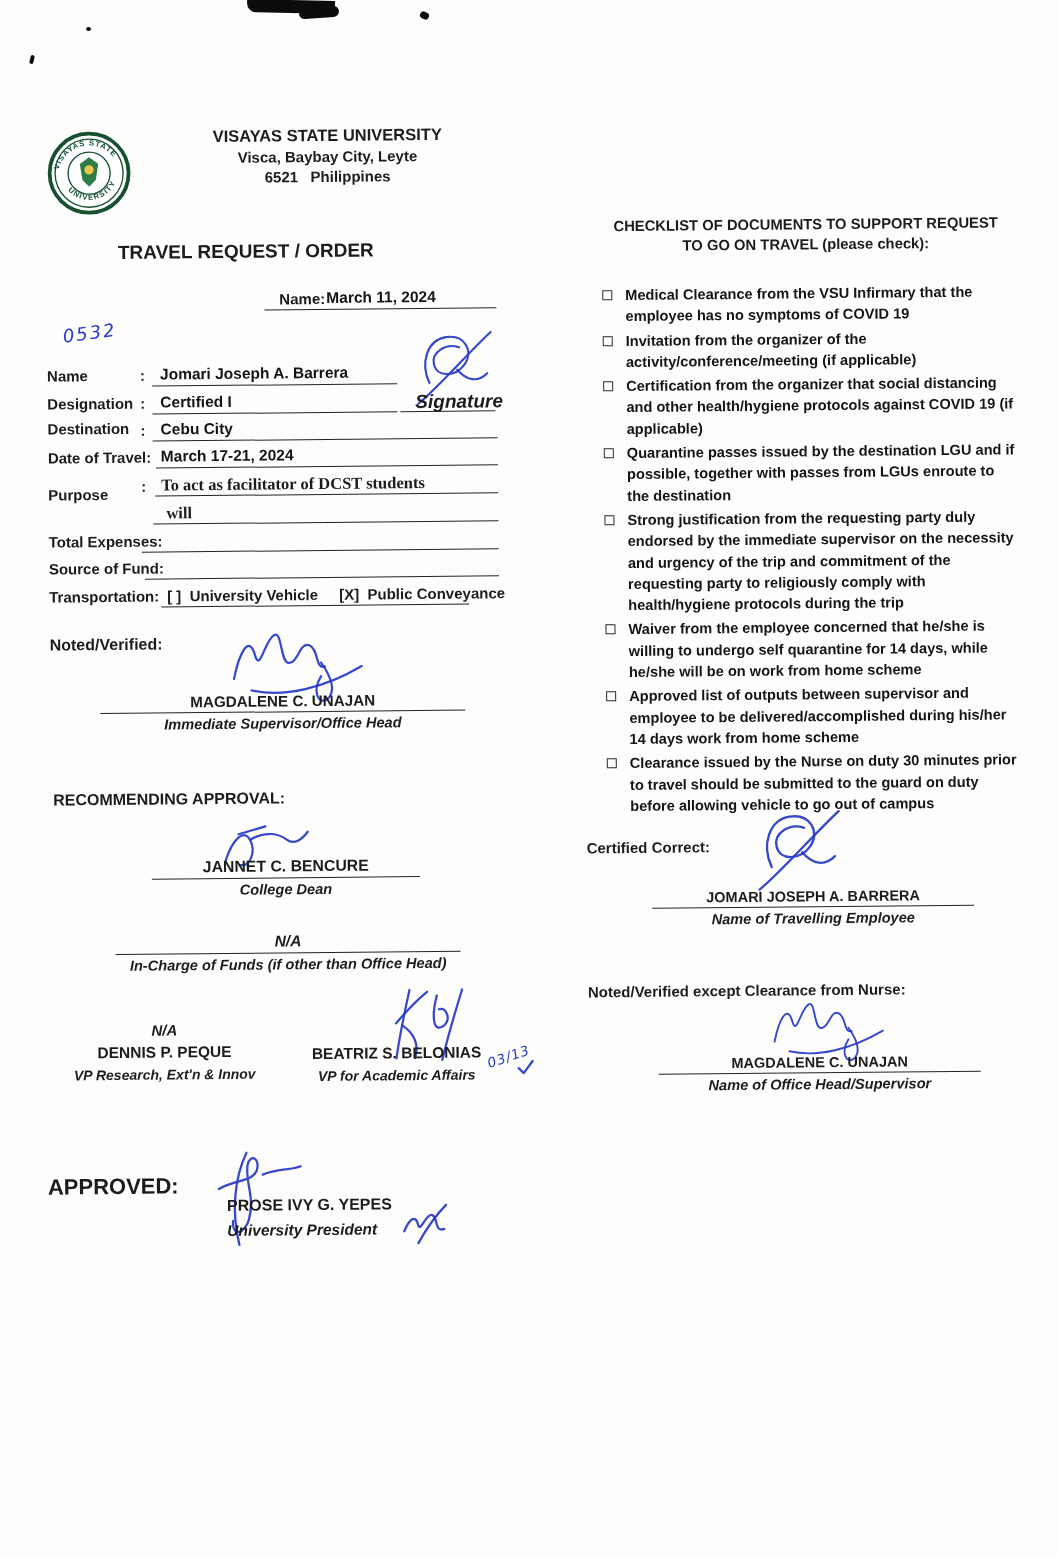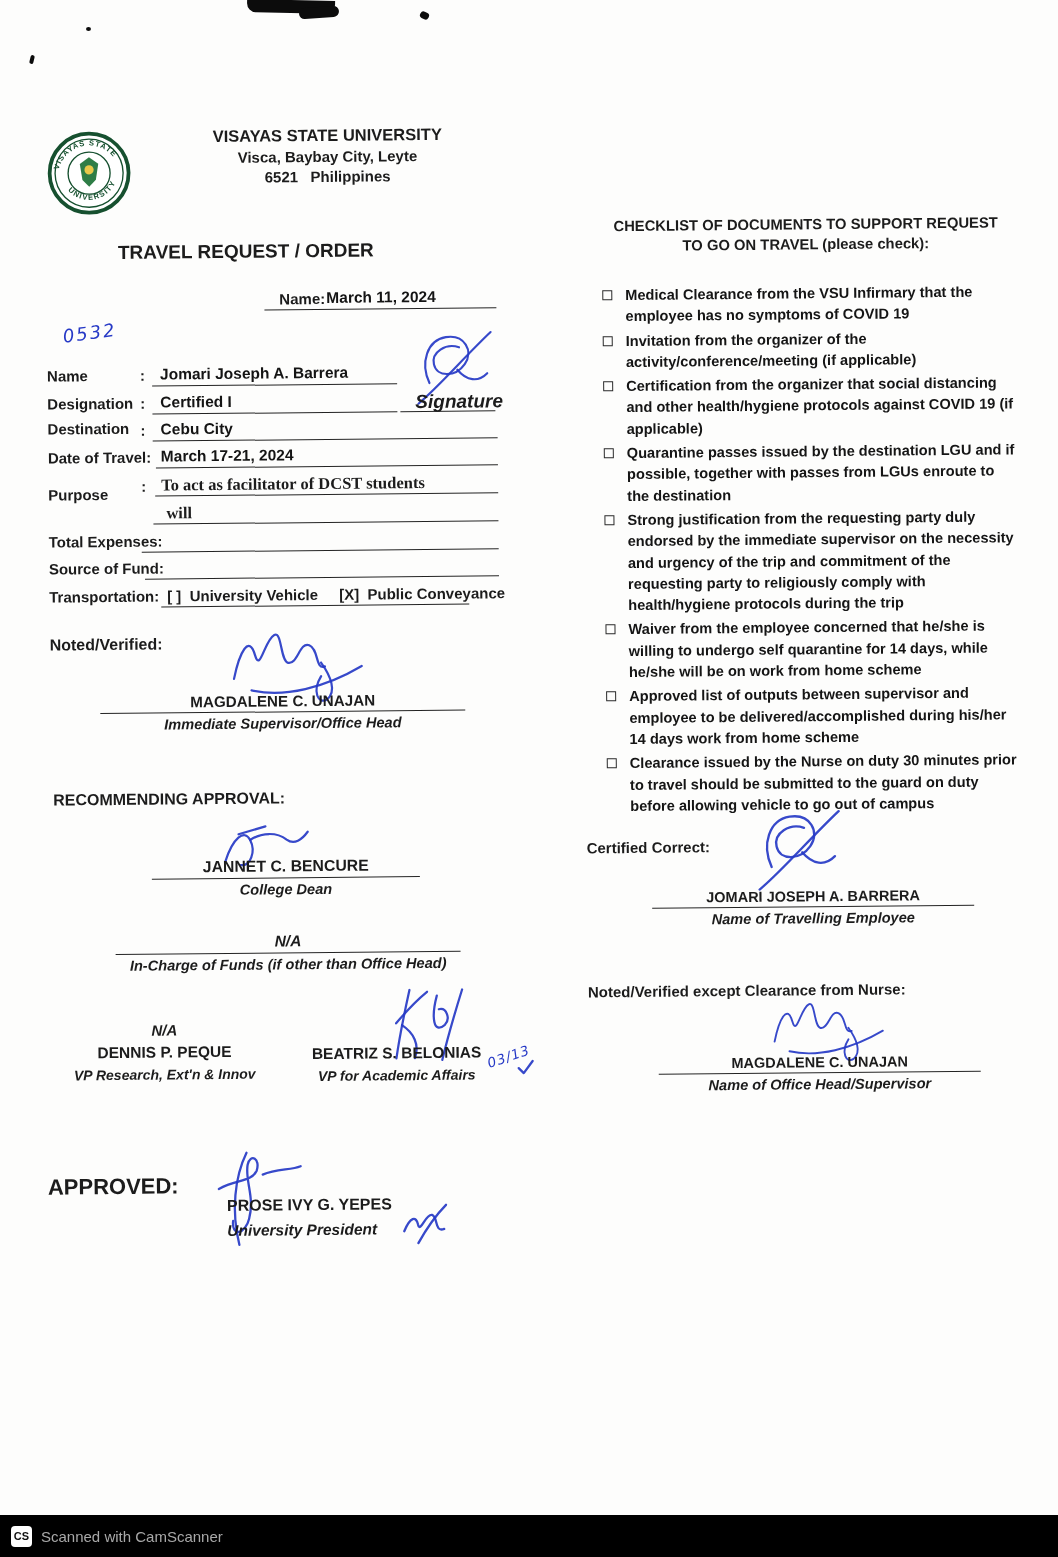--- a/index.html
+++ b/index.html
@@ -243,18 +243,14 @@
       <path d="M100,46 C110,60 116,76 106,84 C97,90 90,76 100,60"></path>
       <path d="M28,74 C62,82 104,72 142,50"></path>
     </svg>
     <div class="sigblock" style="left:655px; top:1057px; width:322px;">
       <div class="nm" style="font-size:14.5px;">MAGDALENE C. UNAJAN</div>
       <div class="rl">Name of Office Head/Supervisor</div>
     </div>
 
   </div>
 
-  <div class="footer">
-    <span class="cs-badge">CS</span>
-    <span class="cs-text">Scanned with CamScanner</span>
-  </div>
 
 </div>
 
 </body></html>

